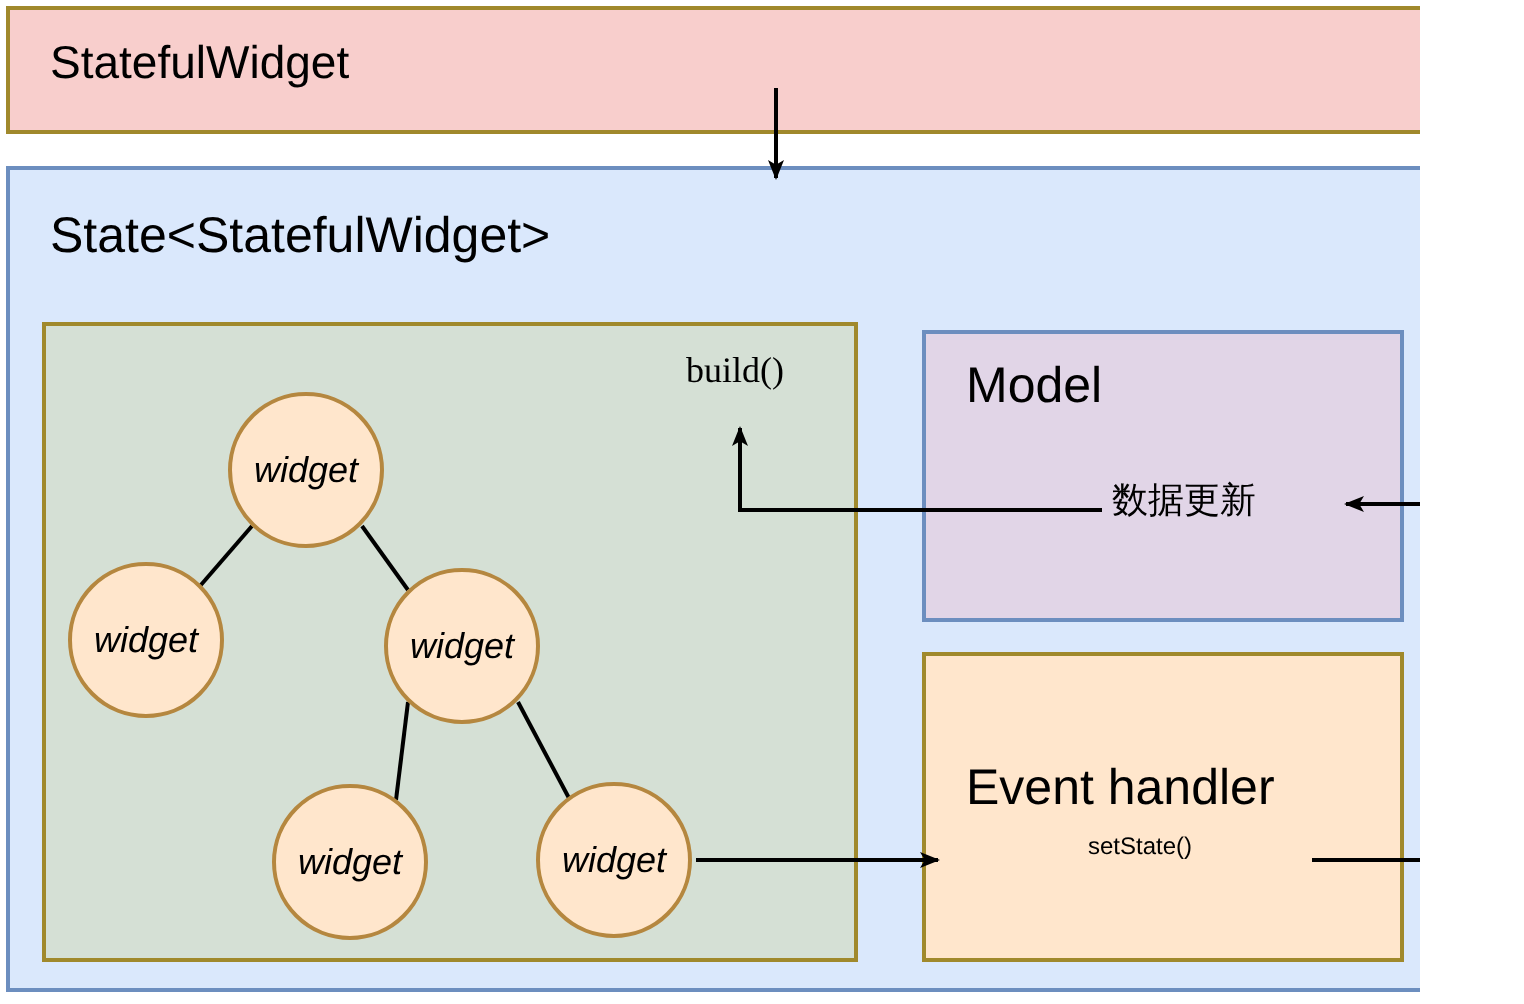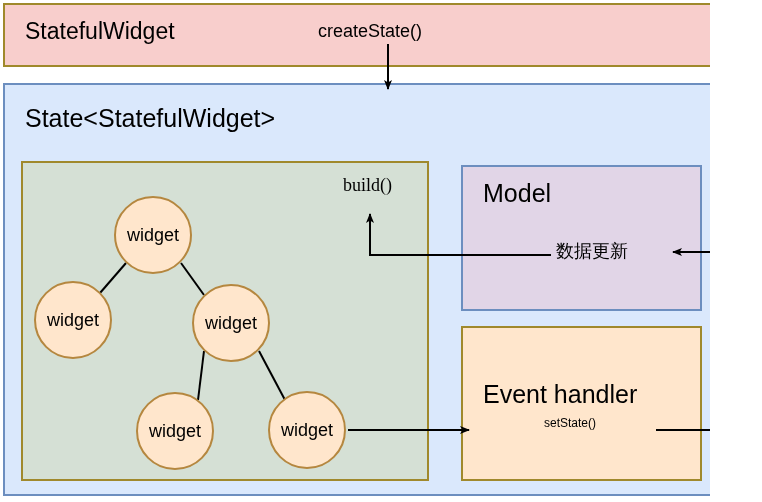--- a/index.html
+++ b/index.html
@@ -144,20 +144,21 @@
     box-sizing: border-box;
     border-radius: 50%;
     background: #ffe6cc;
     border: 2px solid #b5873f;
     display: flex;
     align-items: center;
     justify-content: center;
     color: #000000;
     font-size: 18px;
     z-index: 8;
+    font-style: italic;
   }
 </style>
 </head>
 <body>
 
 <div id="canvas">
 
   <div class="box box-stateful-widget"></div>
 
   <div class="box box-state"></div>
@@ -188,21 +189,20 @@
     <polyline points="656,430 723,430 723,252" fill="none" stroke="#000000" stroke-width="2"></polyline>
 
     <line x1="348" y1="430" x2="469" y2="430" stroke="#000000" stroke-width="2" marker-end="url(#arrowEnd)"></line>
   </svg>
 
   <div class="box-label label-stateful-widget">StatefulWidget</div>
   <div class="box-label label-model">Model</div>
   <div class="box-label label-state">State&lt;StatefulWidget&gt;</div>
   <div class="box-label label-event-handler">Event handler</div>
 
-  <div class="edge-label label-create-state">createState()</div>
   <div class="edge-label label-build">build()</div>
   <div class="edge-label label-data-update">数据更新</div>
   <div class="edge-label label-set-state">setState()</div>
 
   <div id="node-layer">
       <div class="node" style="left: 114px; top: 196px; width: 78px; height: 78px;">
         <span>widget</span>
       </div>
       <div class="node" style="left: 34px; top: 281px; width: 78px; height: 78px;">
         <span>widget</span>

